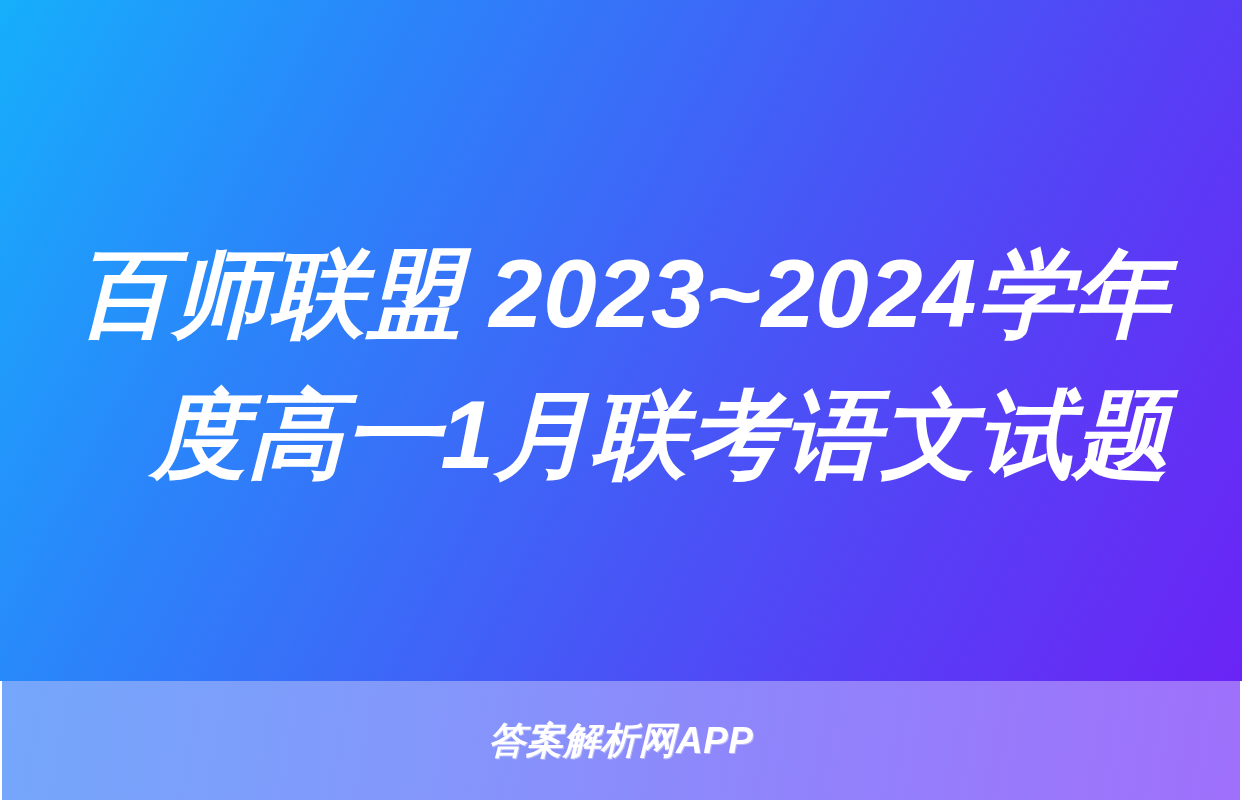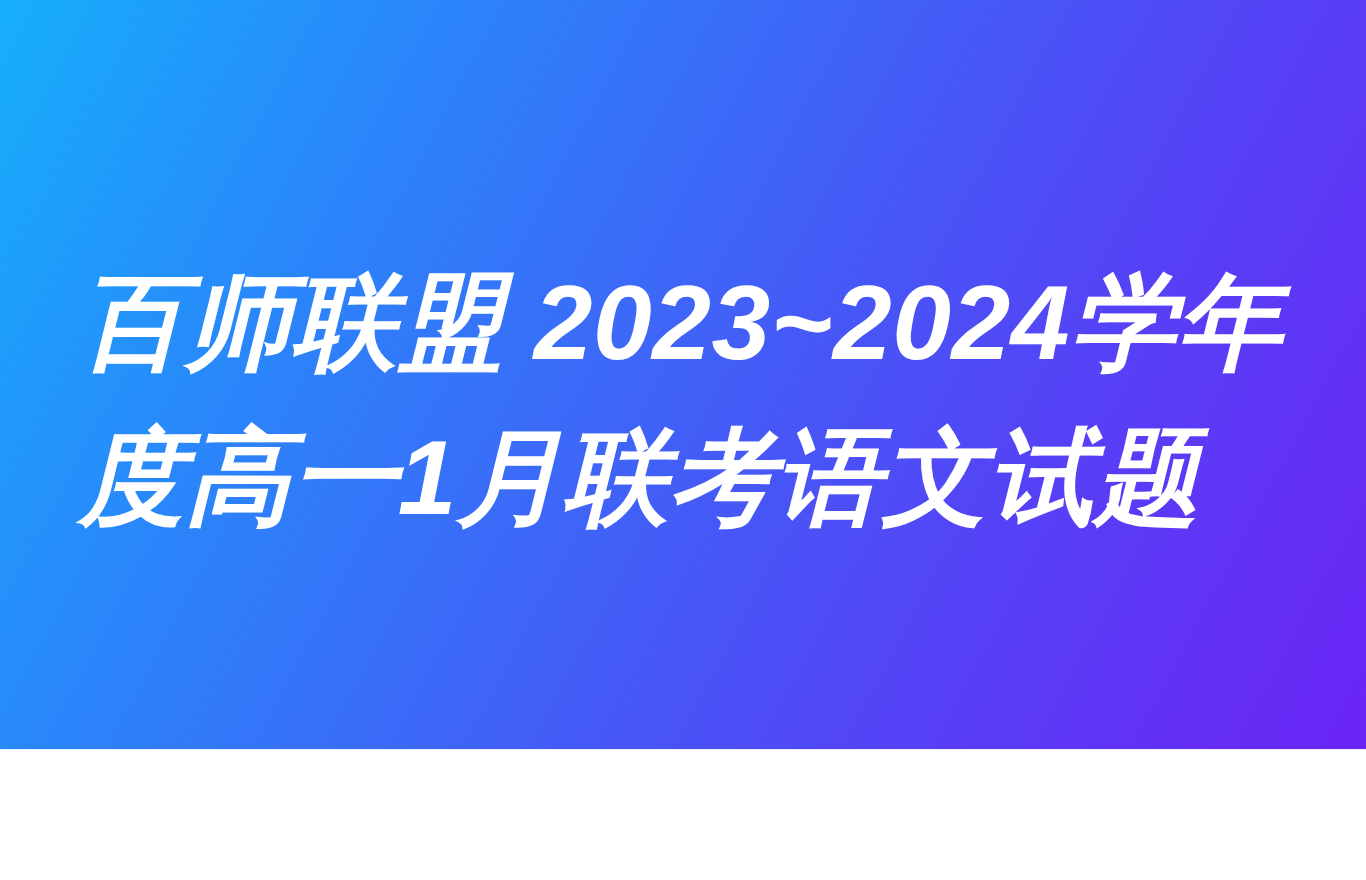--- a/index.html
+++ b/index.html
@@ -42,21 +42,21 @@
     position: absolute;
     left: 0;
     top: 0;
     width: 1242px;
     height: 729px;
     box-sizing: border-box;
     padding: 0 72px;
     display: flex;
     align-items: center;
     justify-content: center;
-    text-align: left;
+    text-align: right;
 
     color: #ffffff;
     font-family: "Liberation Sans", "DejaVu Sans", sans-serif;
     font-weight: 700;
     font-style: italic;
     font-size: 96px;
     line-height: 1.46;
     letter-spacing: 0.5px;
     white-space: normal;
     word-break: break-word;
@@ -99,14 +99,17 @@
 </style>
 </head>
 <body>
 
 <div id="poster">
 
   <div class="hero-panel">
     <div class="hero-title">百师联盟 2023~2024学年度高一1月联考语文试题</div>
   </div>
 
+  <div class="footer-band">
+    <div class="footer-text">答案解析网APP</div>
+  </div>
 
 </div>
 
 </body></html>

